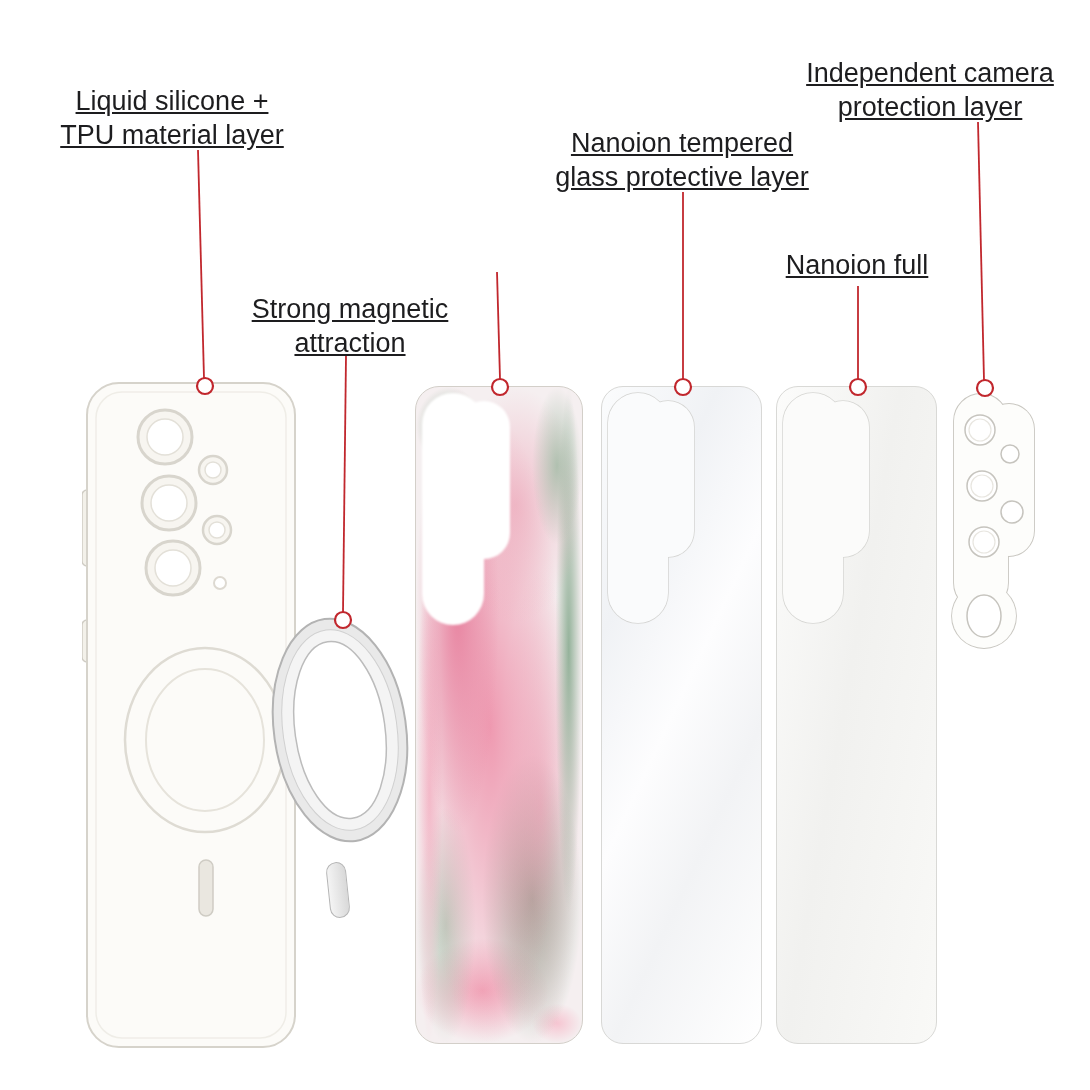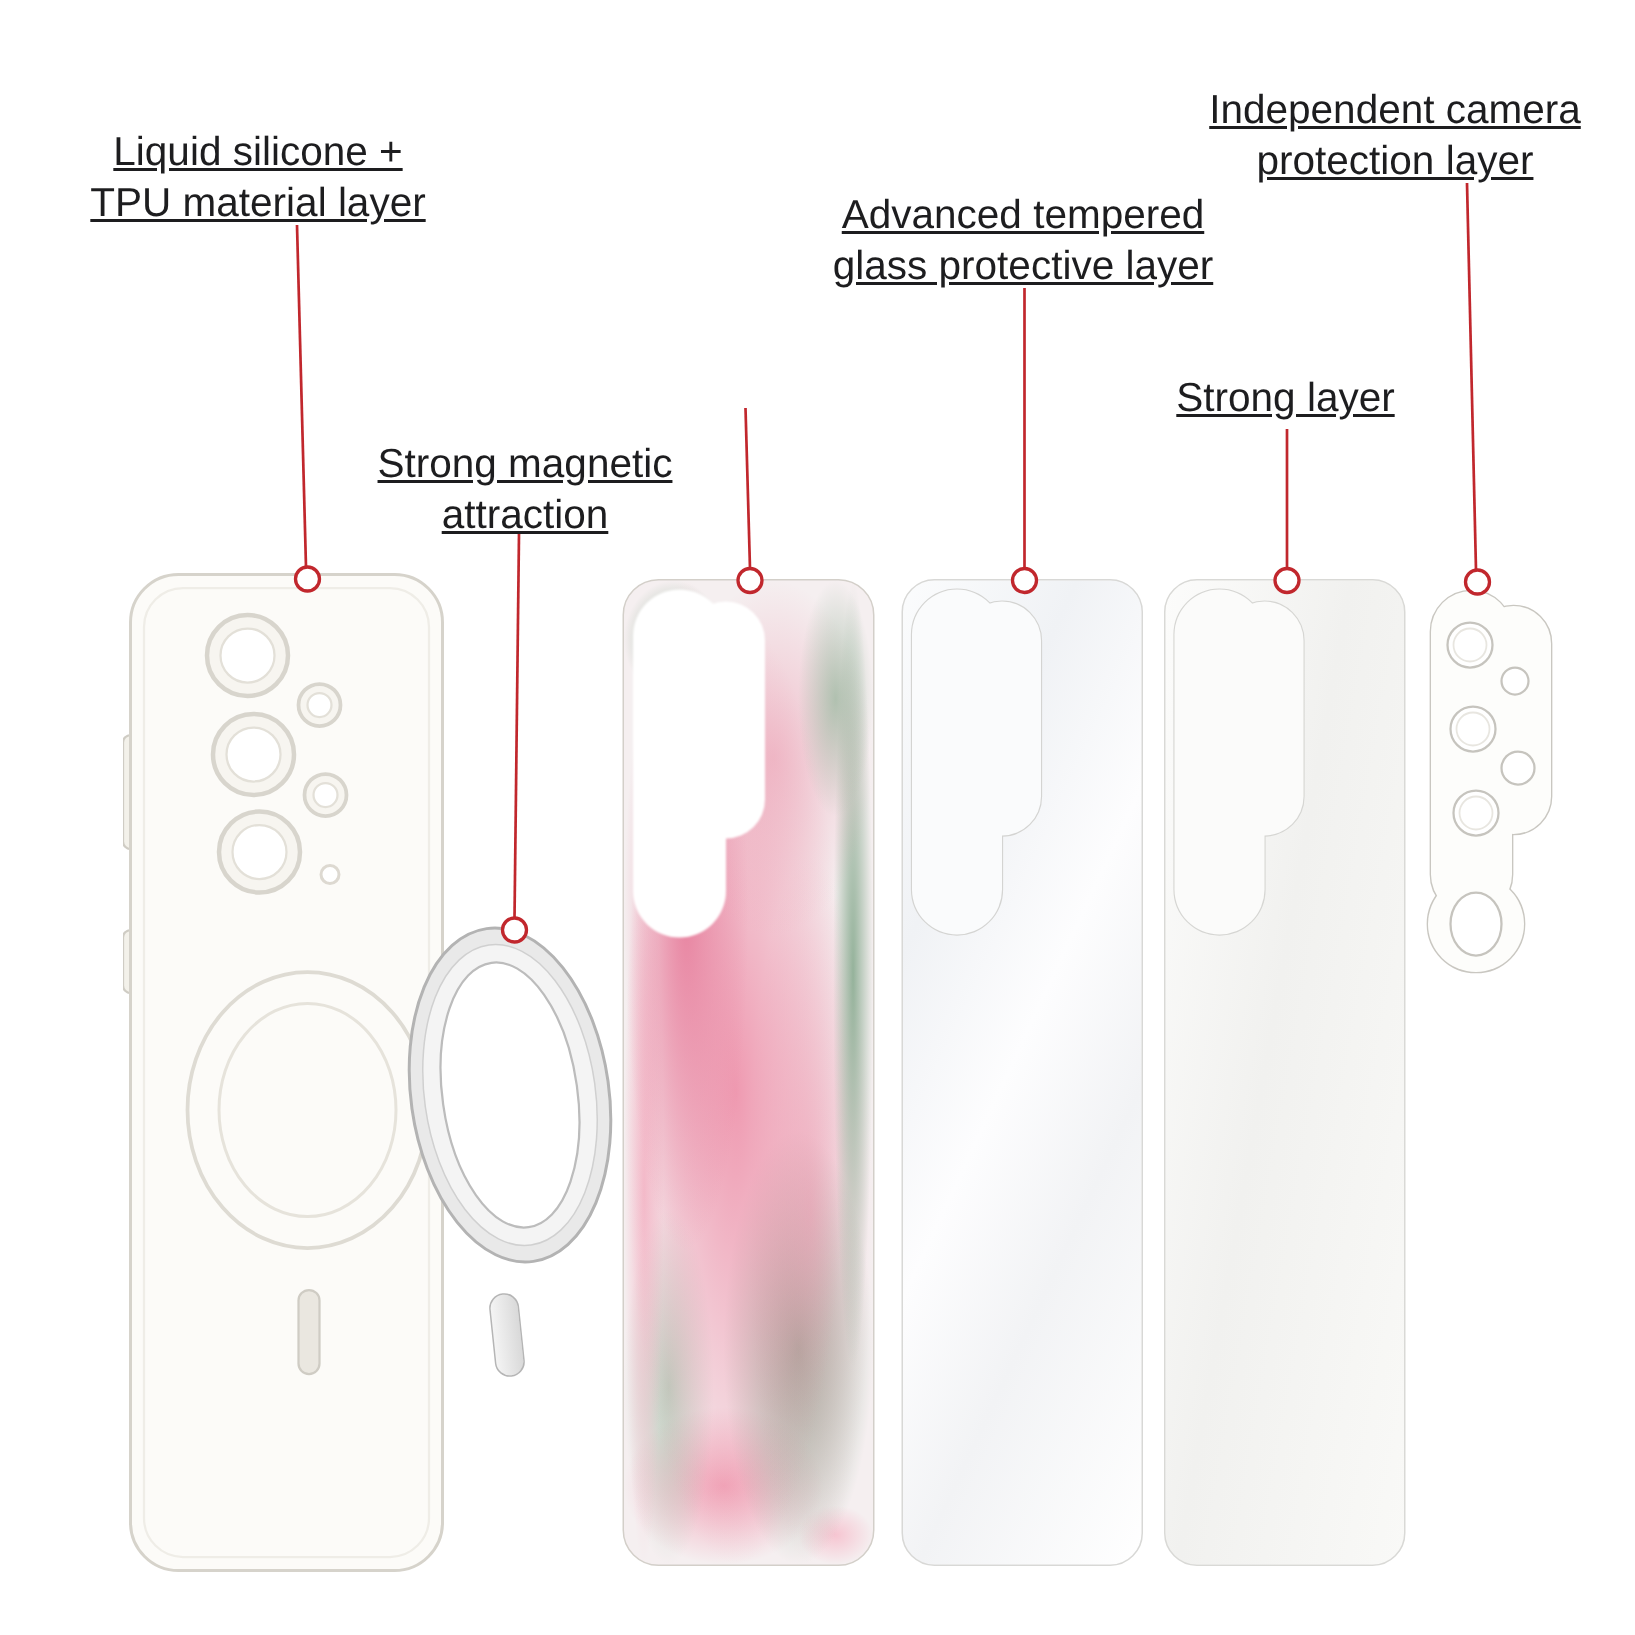--- a/index.html
+++ b/index.html
@@ -75,23 +75,23 @@
 </style>
 </head>
 <body>
 
 <div class="stage">
 
   <div class="label lbl-magnetic">Strong magnetic
 attraction</div>
   <div class="label lbl-liquid">Liquid silicone +
 TPU material layer</div>
-  <div class="label lbl-glass">Advanced tempered
+  <div class="label lbl-glass">Nanoion tempered
 glass protective layer</div>
-  <div class="label lbl-nano">Strong layer</div>
+  <div class="label lbl-nano">Nanoion full</div>
   <div class="label lbl-camera">Independent camera
 protection layer</div>
 
   <svg class="piece" style="left:82px; top:378px;" width="222" height="674" viewBox="0 0 222 674">
 
     <rect x="0" y="112" width="10" height="76" rx="5" fill="#f3f1ea" stroke="#cfccc4" stroke-width="1.5"></rect>
     <rect x="0" y="242" width="10" height="42" rx="5" fill="#f3f1ea" stroke="#cfccc4" stroke-width="1.5"></rect>
 
     <rect x="5" y="5" width="208" height="664" rx="32" fill="#fcfbf8" stroke="#d6d3cb" stroke-width="2"></rect>
     <rect x="14" y="14" width="190" height="646" rx="26" fill="none" stroke="#efede7" stroke-width="1.5"></rect>

